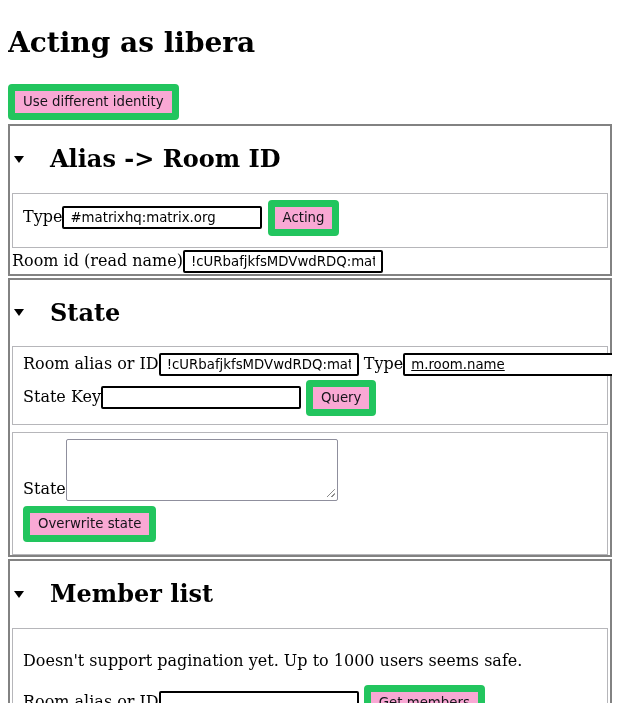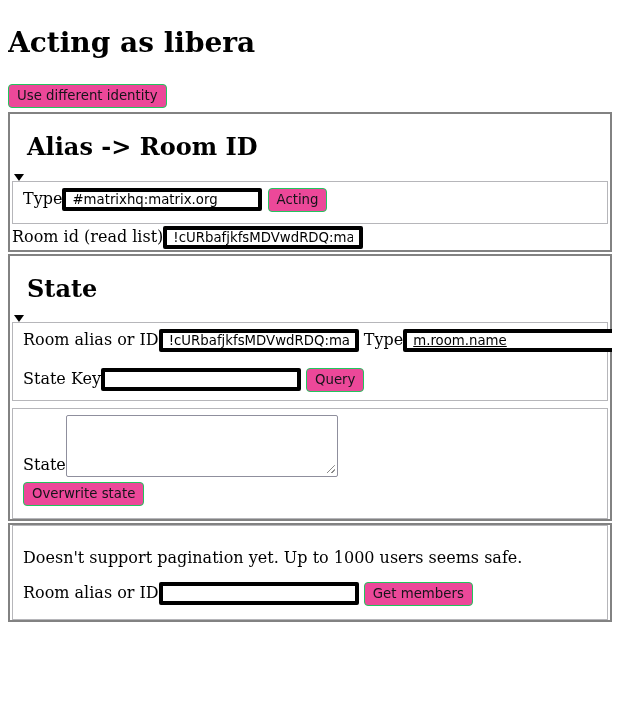--- a/index.html
+++ b/index.html
@@ -14,37 +14,37 @@
   h1{
     font-size:28px;
     font-weight:bold;
     margin:21px 0 21px;
     line-height:1.0;
   }
   .btn{
     font-family:"DejaVu Sans","Liberation Sans",sans-serif;
     font-size:13.3px;
     color:#15141a;
-    background:#ec4899;
-    border:1px solid #22c55e;
+    background:#f9a8d4;
+    border:7px solid #22c55e;
     border-radius:4px;
     padding:3px 8px;
     line-height:1.2;
     cursor:pointer;
   }
   .identity-btn{margin:6px 0 4px;}
   .panel{
     border:2px solid #828282;
     margin:0 0 2px 0;
     background:#fff;
   }
   .summary{
     display:flex;
-    align-items:flex-end;
-    gap:3px;
+    align-items:center;
+    gap:26px;
     padding-left:4px;
     cursor:pointer;
   }
   .marker{
     width:0;height:0;
     border-left:5px solid transparent;
     border-right:5px solid transparent;
     border-top:7px solid #000;
     flex:0 0 auto;
   }
@@ -59,30 +59,30 @@
     margin:0 2px;
     padding:6px 10px 11px;
     min-inline-size:auto;
   }
   fieldset.tight{padding-bottom:8px;}
   .txt{
     font-family:"DejaVu Sans","Liberation Sans",sans-serif;
     font-size:13.3px;
     height:23px;
     box-sizing:border-box;
-    border:4px solid #000000;
+    border:2px solid #000000;
     border-radius:2px;
     padding:1px 6px;
     width:200px;
     background:#fff;
     color:#000;
     vertical-align:baseline;
   }
   .txt.type-input{width:225px;text-decoration:underline;}
-  .row{margin-top:16px;white-space:nowrap;}
+  .row{margin-top:4px;white-space:nowrap;}
   .roomid-row{padding:2px 0 1px 2px;white-space:nowrap;}
   .gap-fieldset{margin-top:7px;}
   .state-row{display:flex;align-items:flex-end;}
   .state-row label{margin-bottom:3px;flex:0 0 auto;}
   .ta-wrap{position:relative;display:inline-block;line-height:0;}
   textarea{
     width:272px;height:62px;
     box-sizing:border-box;
     border:1px solid #8f8f9d;
     border-radius:2px;
@@ -117,21 +117,21 @@
 <section class="panel">
   <div class="summary">
     <span class="marker"></span>
     <h2>Alias -&gt; Room ID</h2>
   </div>
   <fieldset>
     <label>Type</label><input class="txt" value="#matrixhq:matrix.org" style="">
     <button class="btn">Acting</button>
   </fieldset>
   <div class="roomid-row">
-    <label>Room id (read list)</label><input class="txt" value="!cURbafjkfsMDVwdRDQ:matrix." style="">
+    <label>Room id (read name)</label><input class="txt" value="!cURbafjkfsMDVwdRDQ:matrix." style="">
   </div>
 </section>
 
 
 <section class="panel">
   <div class="summary">
     <span class="marker"></span>
     <h2>State</h2>
   </div>
   <fieldset class="tight">
@@ -150,20 +150,24 @@
         <span class="ta-wrap"><textarea style=""></textarea><span class="resize-handle"></span></span>
     </div>
     <div class="overwrite-row">
       <button class="btn">Overwrite state</button>
     </div>
   </fieldset>
 </section>
 
 
 <section class="panel">
+  <div class="summary">
+    <span class="marker"></span>
+    <h2>Member list</h2>
+  </div>
   <fieldset>
     <p class="member-note">Doesn't support pagination yet. Up to 1000 users seems safe.</p>
     <div class="member-row">
       <label>Room alias or ID</label><input class="txt" value="" style="">
       <button class="btn">Get members</button>
     </div>
   </fieldset>
 </section>
 
 

